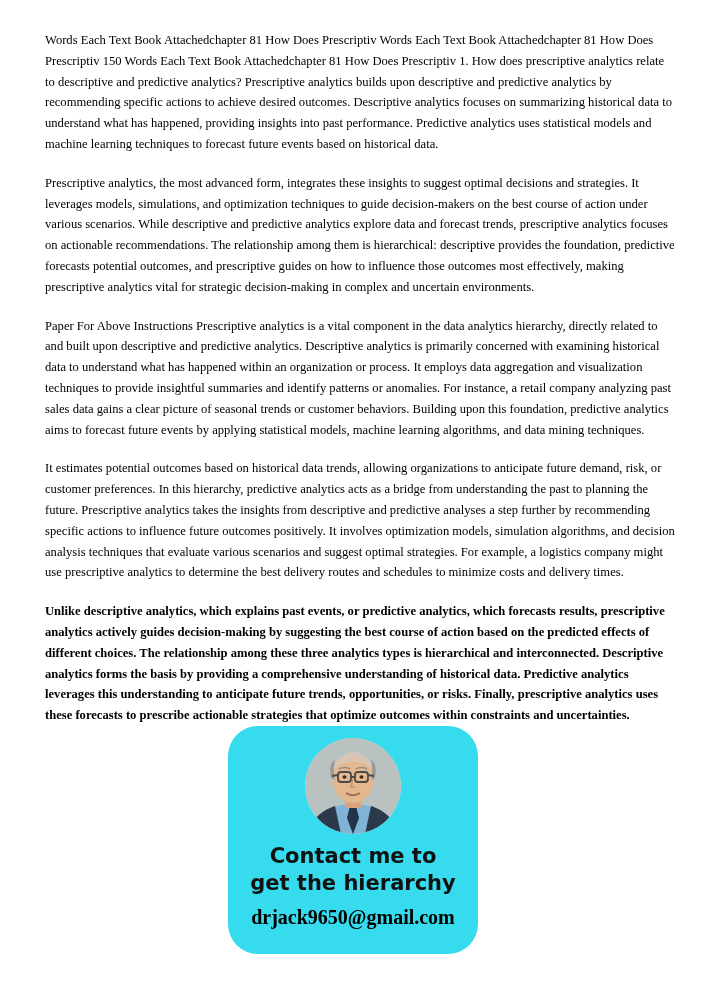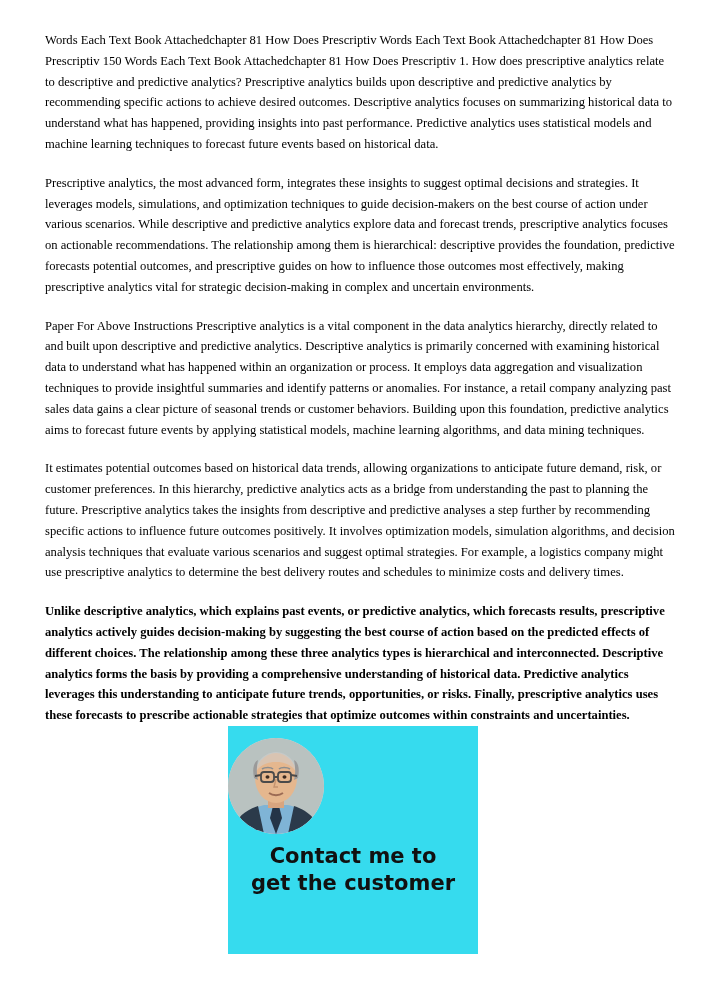--- a/index.html
+++ b/index.html
@@ -42,22 +42,23 @@
   
   #overlay-card {
     position: absolute;
     left: 228px;
     top: 726px;
     width: 250px;
     height: 228px;
     background: #36dbee;
     display: flex;
     flex-direction: column;
-    align-items: flex-start;
+    align-items: center;
     overflow: hidden;
+    border-radius: 30px;
   }
   #avatar {
     margin-top: 12px;
     width: 96px;
     height: 96px;
     border-radius: 50%;
     overflow: hidden;
     position: relative;
     background: #cfd8d6;
     flex: none;
@@ -144,16 +145,17 @@
           <path d="M51 31 C53 29 59 29 62 31" stroke="#8d8d8d" stroke-width="1.6" fill="none"></path>
 
           <path d="M48 41 L46 49 L50 49" stroke="#c49470" stroke-width="1.4" fill="none"></path>
 
           <path d="M41 55 C45 58 51 58 55 55" stroke="#9c6b54" stroke-width="1.8" fill="none"></path>
         </g>
       </svg>
     </div>
 
     <div id="overlay-line1">Contact me to</div>
-    <div id="overlay-line2">get the customer</div>
+    <div id="overlay-line2">get the hierarchy</div>
+    <div id="overlay-email">drjack9650@gmail.com</div>
   </div>
 
 </div>
 
 </body></html>

